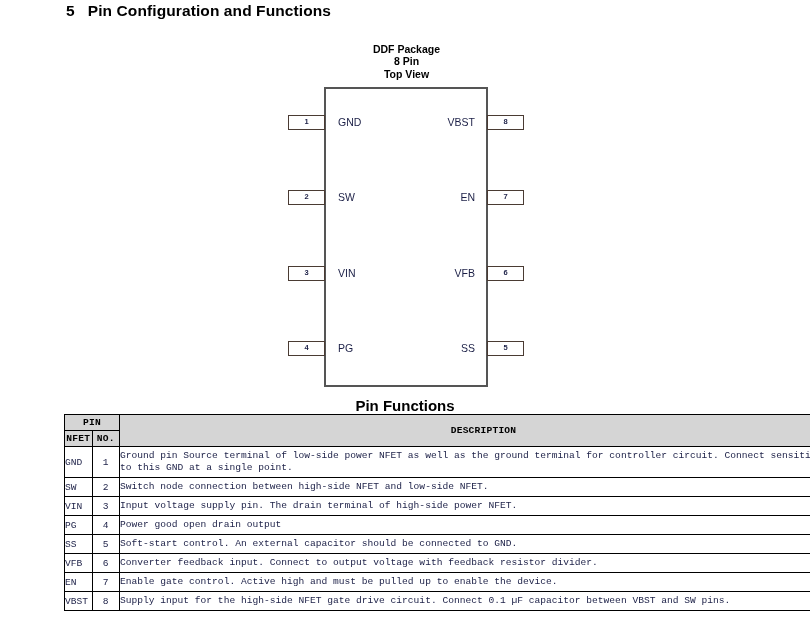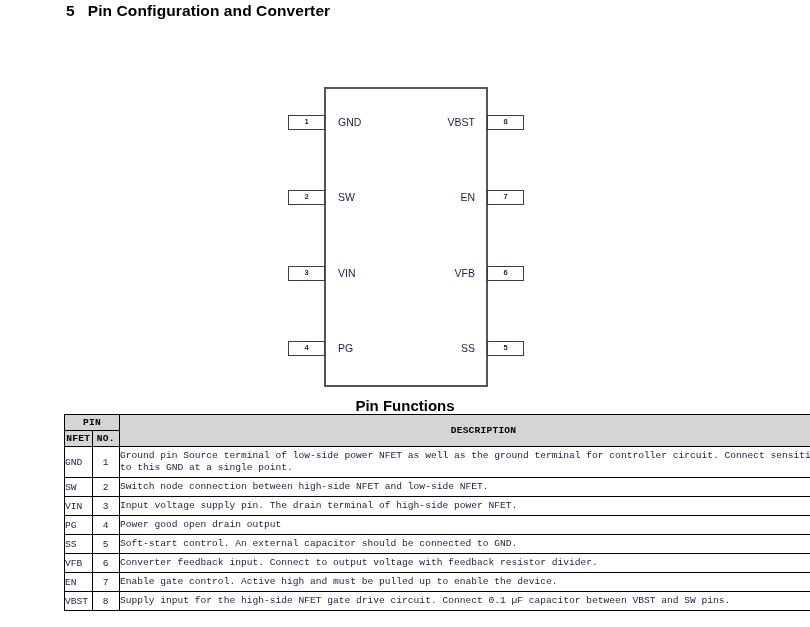--- a/index.html
+++ b/index.html
@@ -147,25 +147,30 @@
     line-height: 12.4px;
     color: #1b1f46;
   }
   #pin-table tbody tr { height: 19px; }
   #pin-table tbody tr.tall { height: 31px; }
 </style>
 </head>
 <body>
 
 <div id="section-heading">
-  <span class="sec-num">5</span><span>Pin Configuration and Converter</span>
+  <span class="sec-num">5</span><span>Pin Configuration and Functions</span>
 </div>
 
 <div id="package-diagram">
 
+  <div id="package-title">
+    <div>DDF Package</div>
+    <div>8 Pin</div>
+    <div>Top View</div>
+  </div>
 
   <div id="package-body"></div>
 
   <div class="pin-row" style="top:115px;">
     <div class="pin-lead left">1</div>
     <div class="pin-name left">GND</div>
     <div class="pin-name right">VBST</div>
     <div class="pin-lead right">8</div>
   </div>
 

